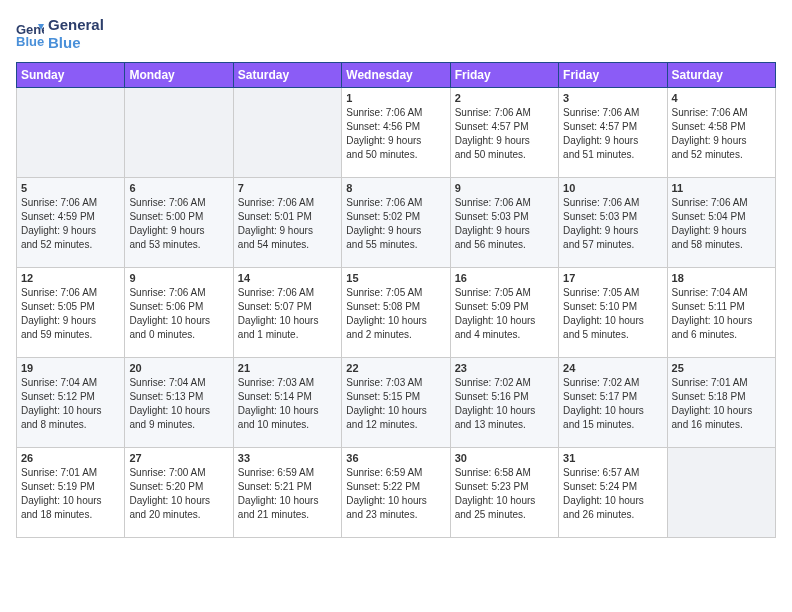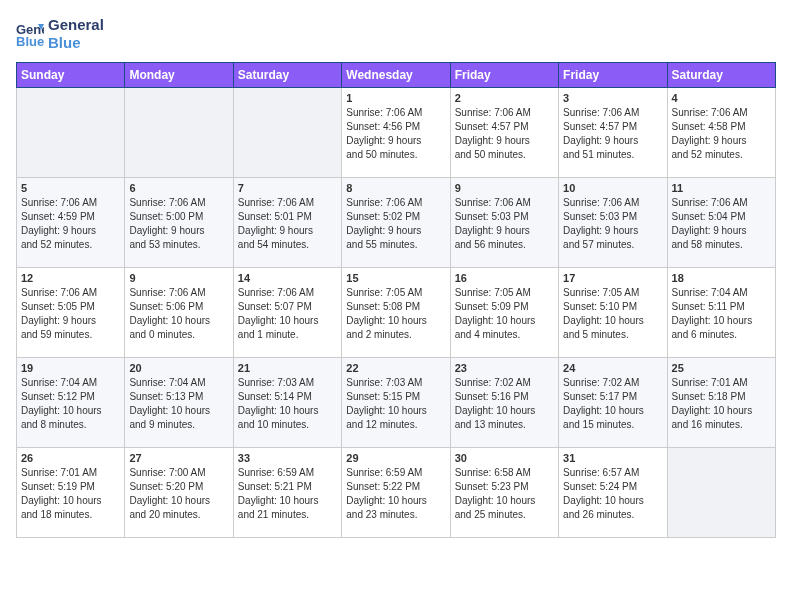--- a/index.html
+++ b/index.html
@@ -321,21 +321,21 @@
 and 20 minutes.</div>
         </td>
         <td>
           <span class="day-number">33</span>
           <div class="day-info" style="white-space: pre-line;">Sunrise: 6:59 AM
 Sunset: 5:21 PM
 Daylight: 10 hours
 and 21 minutes.</div>
         </td>
         <td>
-          <span class="day-number">29</span>
+          <span class="day-number">36</span>
           <div class="day-info" style="white-space: pre-line;">Sunrise: 6:59 AM
 Sunset: 5:22 PM
 Daylight: 10 hours
 and 23 minutes.</div>
         </td>
         <td>
           <span class="day-number">30</span>
           <div class="day-info" style="white-space: pre-line;">Sunrise: 6:58 AM
 Sunset: 5:23 PM
 Daylight: 10 hours

